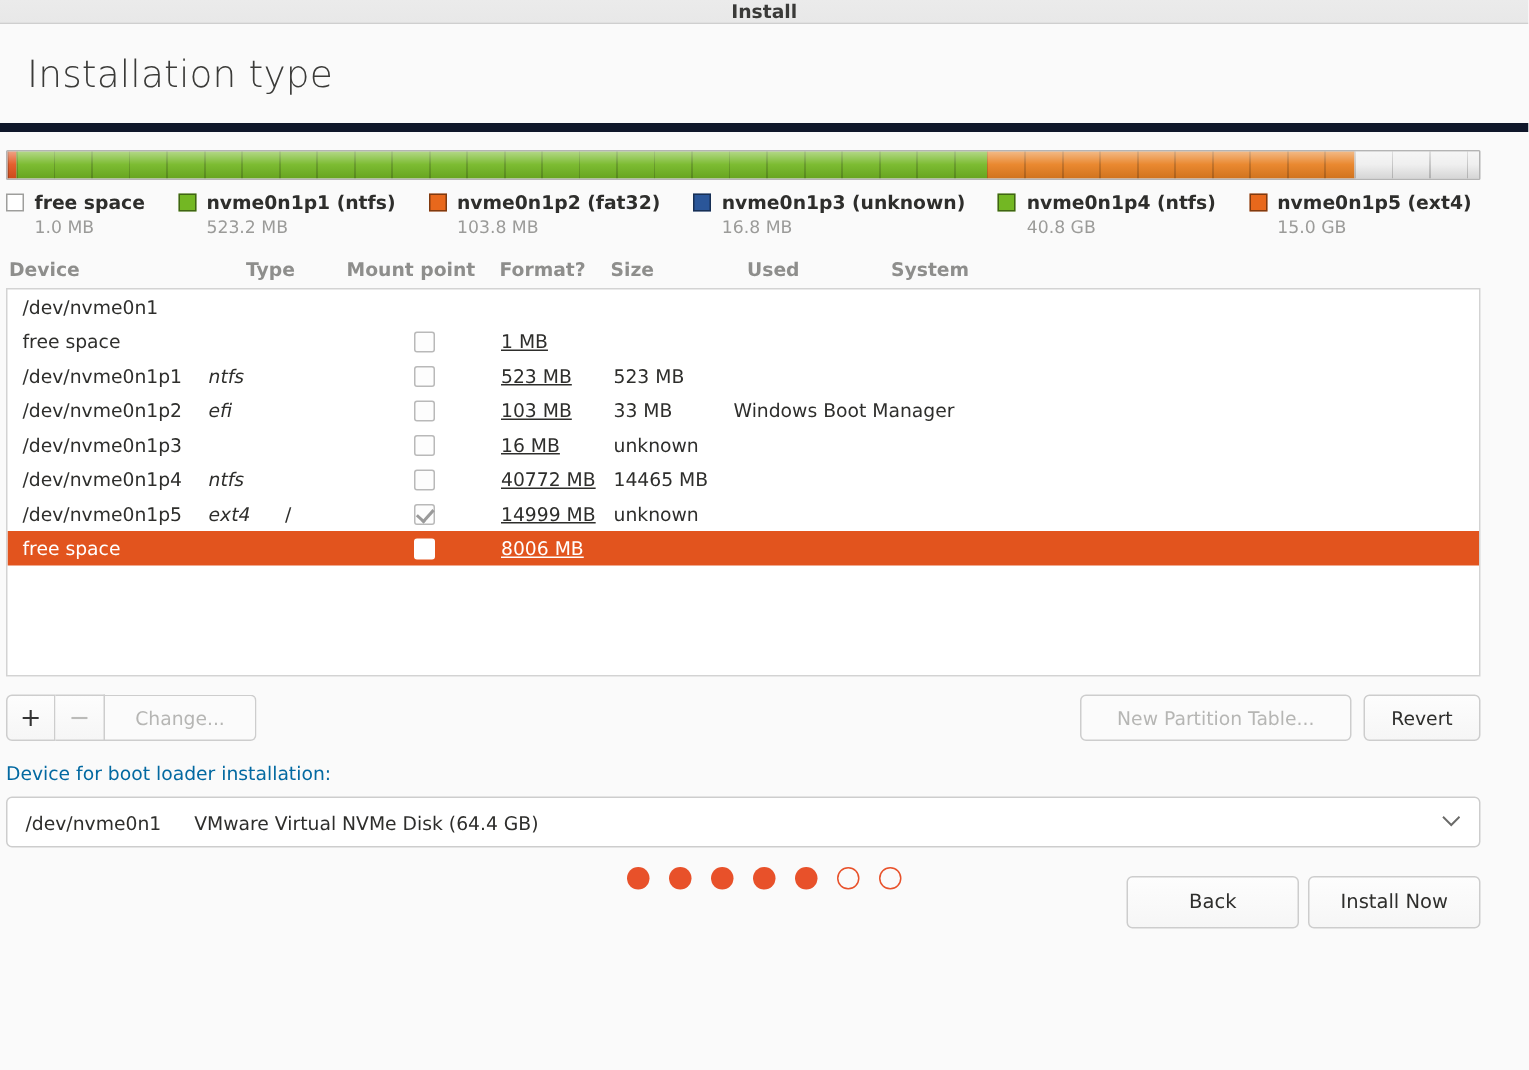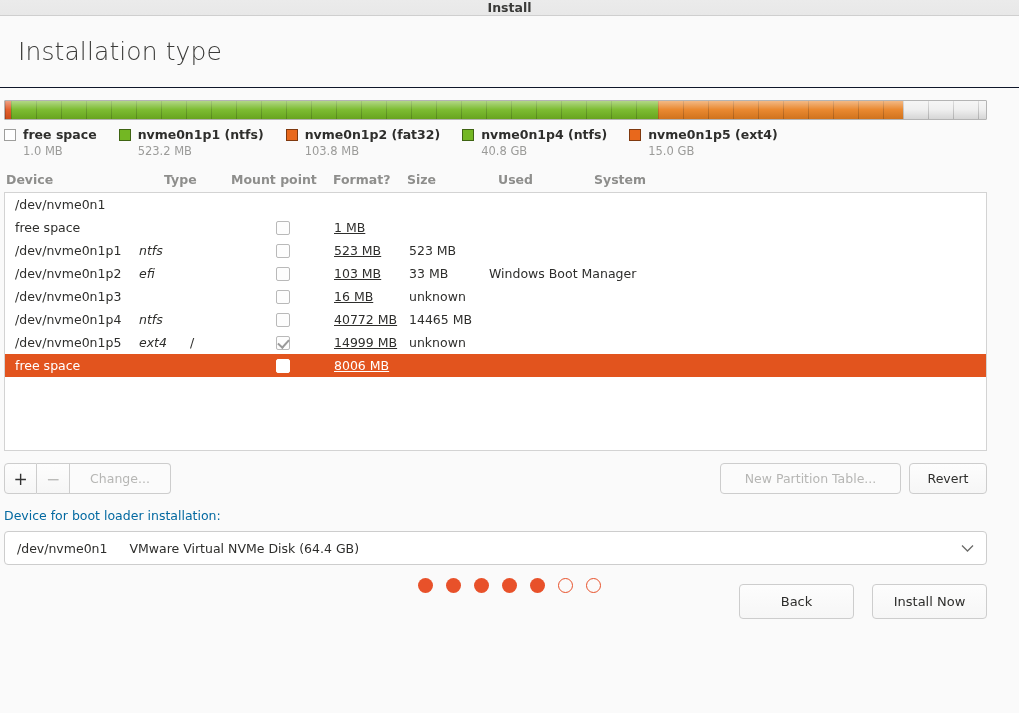--- a/index.html
+++ b/index.html
@@ -19,21 +19,21 @@
     position: relative;
   }
   .titlebar-text {
     font-size: 12.5px; font-weight: bold; color: #3a3a38;
   }
 
   
   .heading-area {
     height: 72px;
     background: #fafafa;
-    border-bottom: 1px solid #0f172a;
+    border-bottom: 6px solid #0f172a;
     display: flex; align-items: center;
     padding-left: 18px;
   }
   .heading {
     font-size: 25px; font-weight: 300; color: #3b3b39;
     letter-spacing: 0.1px;
   }
 
   
   .content { position: relative; padding: 0 4px; background: #fafafa; }
@@ -155,21 +155,21 @@
     margin-top: 8px; width: 983px; height: 34px;
     background: #ffffff; border: 1px solid #cdcdcd; border-radius: 4px;
     display: flex; align-items: center; padding: 0 12px;
     font-size: 12.5px; color: #2e2e2c; cursor: pointer;
   }
   .combo-dev { margin-right: 22px; }
   .combo-chev { margin-left: auto; color: #6b6b69; font-size: 13px; }
 
   
   .nav-row {
-    display: flex; justify-content: flex-end; gap: 18px;
+    display: flex; justify-content: flex-end; gap: 6px;
     width: 983px; margin-top: 19px; text-align: right;
   }
   .btn-nav { min-width: 115px; height: 35px; font-size: 13px; }
 
   
   .dots {
     position: absolute; left: 0; right: 0; bottom: 26px;
     display: flex; justify-content: center; gap: 13px;
   }
   .dot { width: 15px; height: 15px; border-radius: 50%; }
@@ -218,20 +218,27 @@
             <span class="legend-label">nvme0n1p1 (ntfs)</span>
           </div>
           <div class="legend-size">523.2 MB</div>
         </div>
         <div class="legend-item" style="margin-left: 22px;">
           <div class="legend-top">
             <span class="swatch" style="background: rgb(232, 104, 28);"></span>
             <span class="legend-label">nvme0n1p2 (fat32)</span>
           </div>
           <div class="legend-size">103.8 MB</div>
+        </div>
+        <div class="legend-item" style="margin-left: 22px;">
+          <div class="legend-top">
+            <span class="swatch" style="background: rgb(42, 86, 153);"></span>
+            <span class="legend-label">nvme0n1p3 (unknown)</span>
+          </div>
+          <div class="legend-size">16.8 MB</div>
         </div>
         <div class="legend-item" style="margin-left: 22px;">
           <div class="legend-top">
             <span class="swatch" style="background: rgb(115, 183, 35);"></span>
             <span class="legend-label">nvme0n1p4 (ntfs)</span>
           </div>
           <div class="legend-size">40.8 GB</div>
         </div>
         <div class="legend-item" style="margin-left: 22px;">
           <div class="legend-top">

